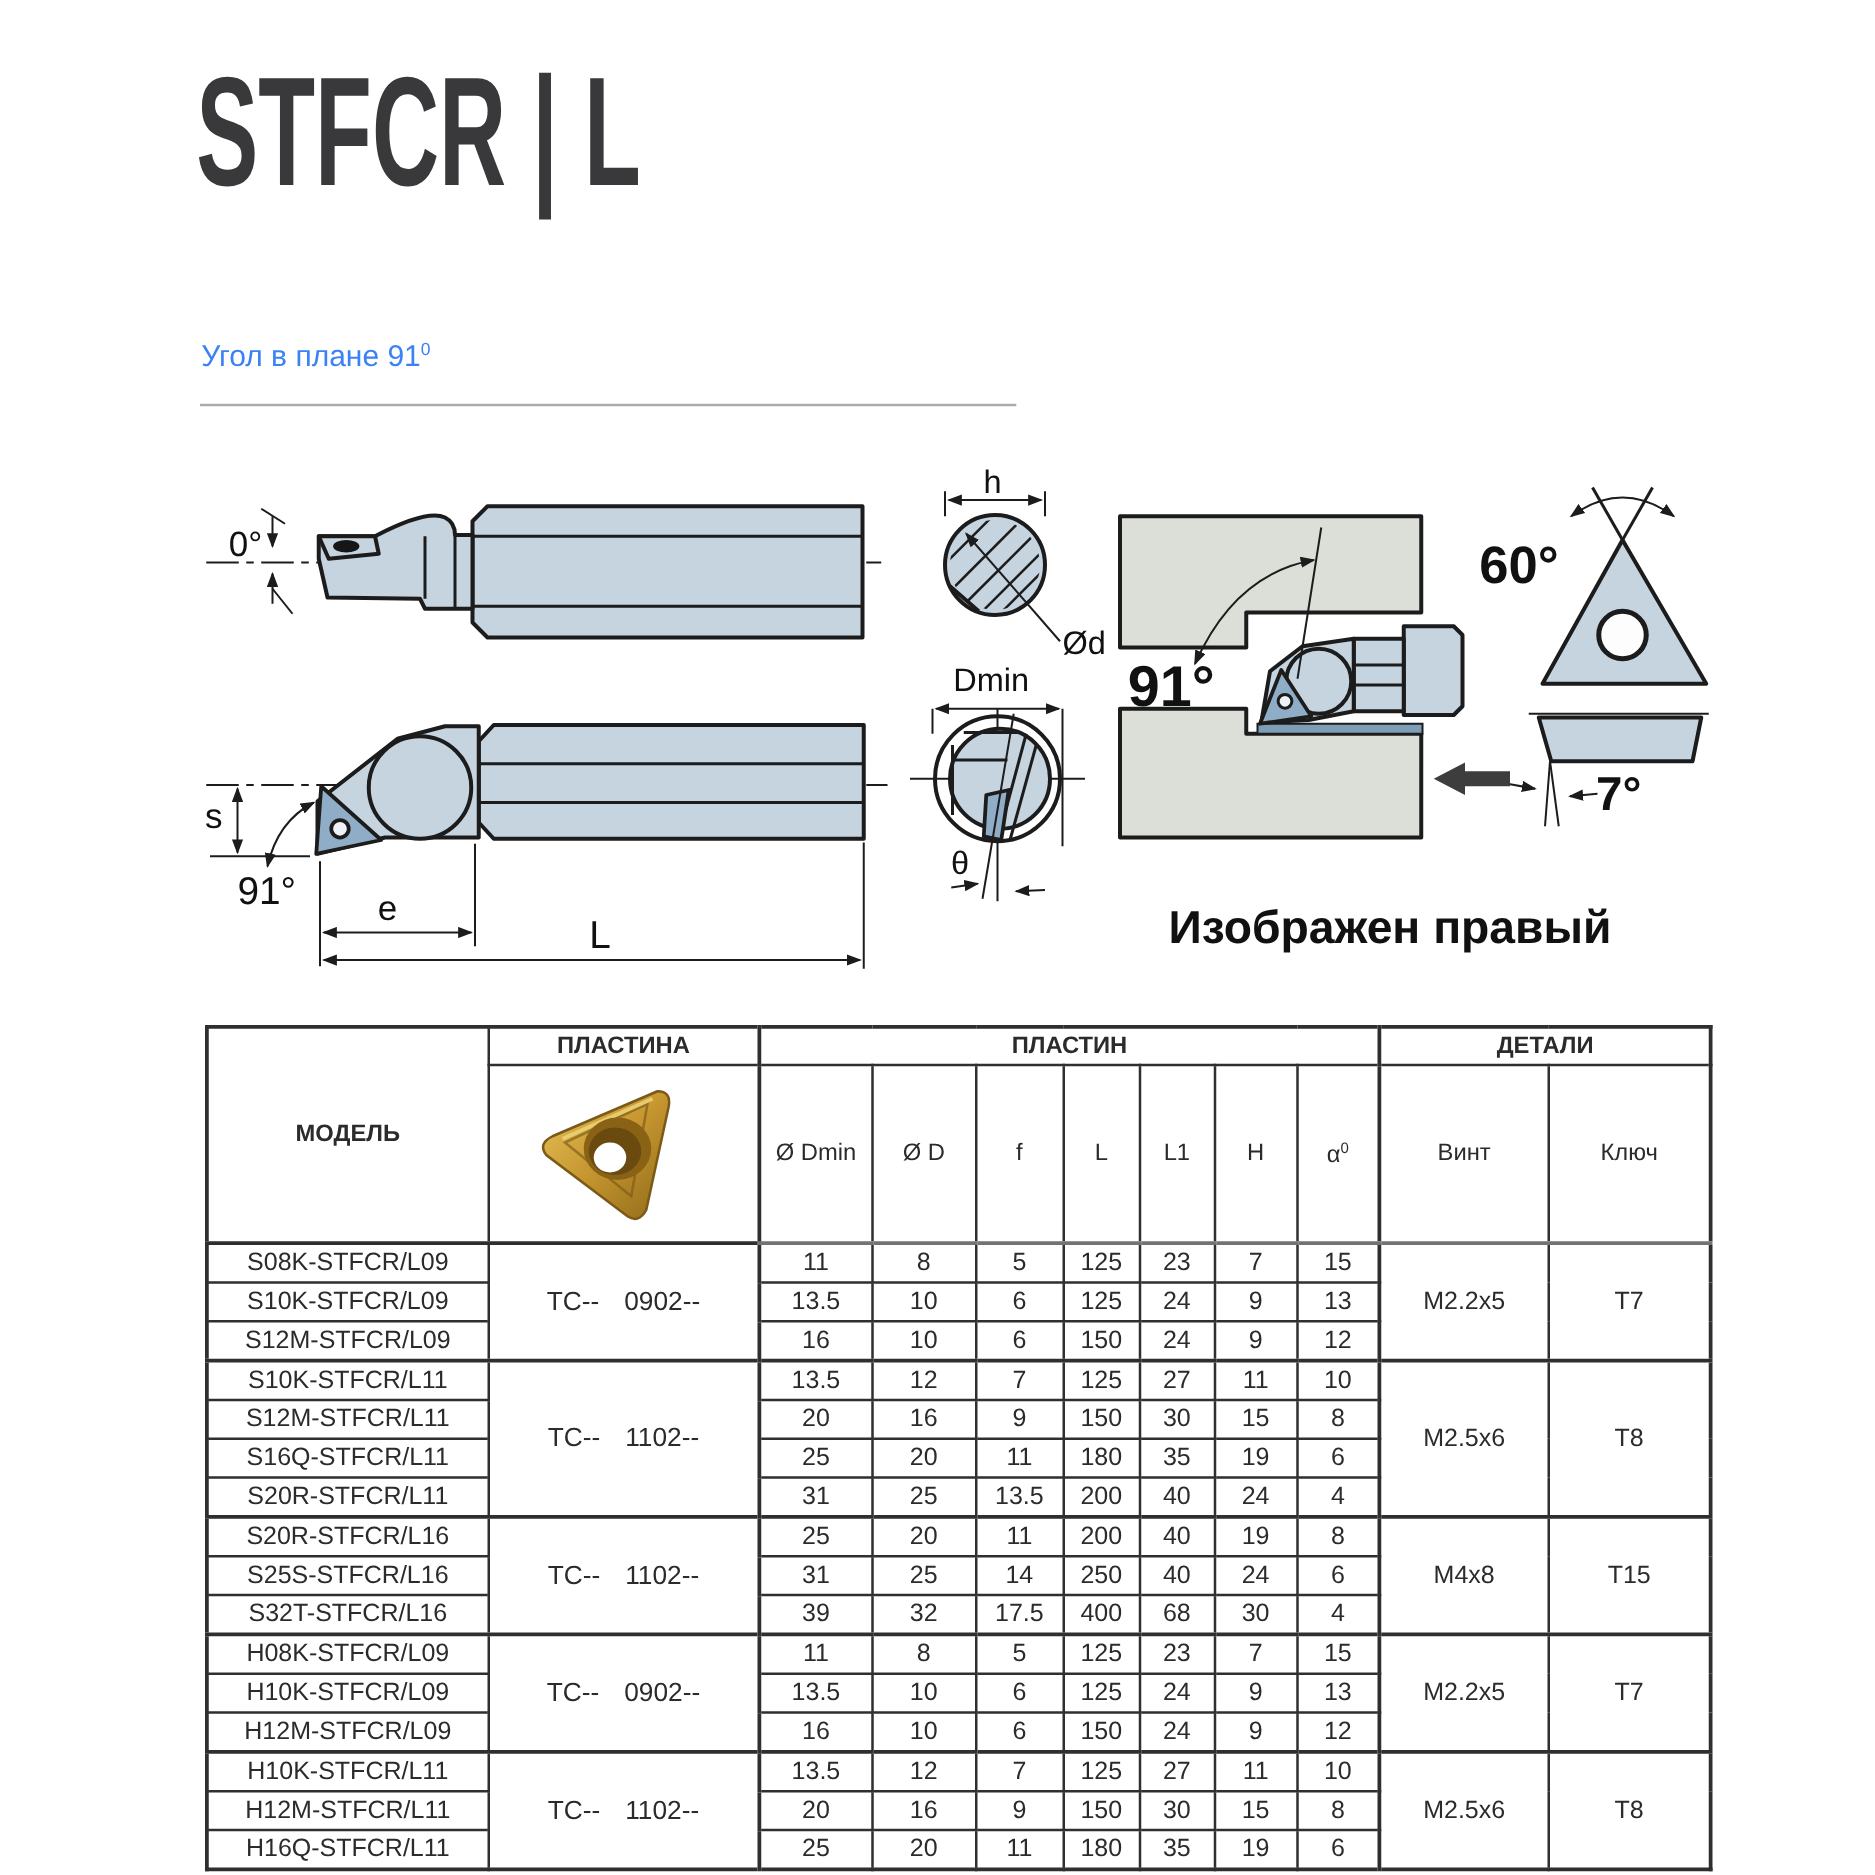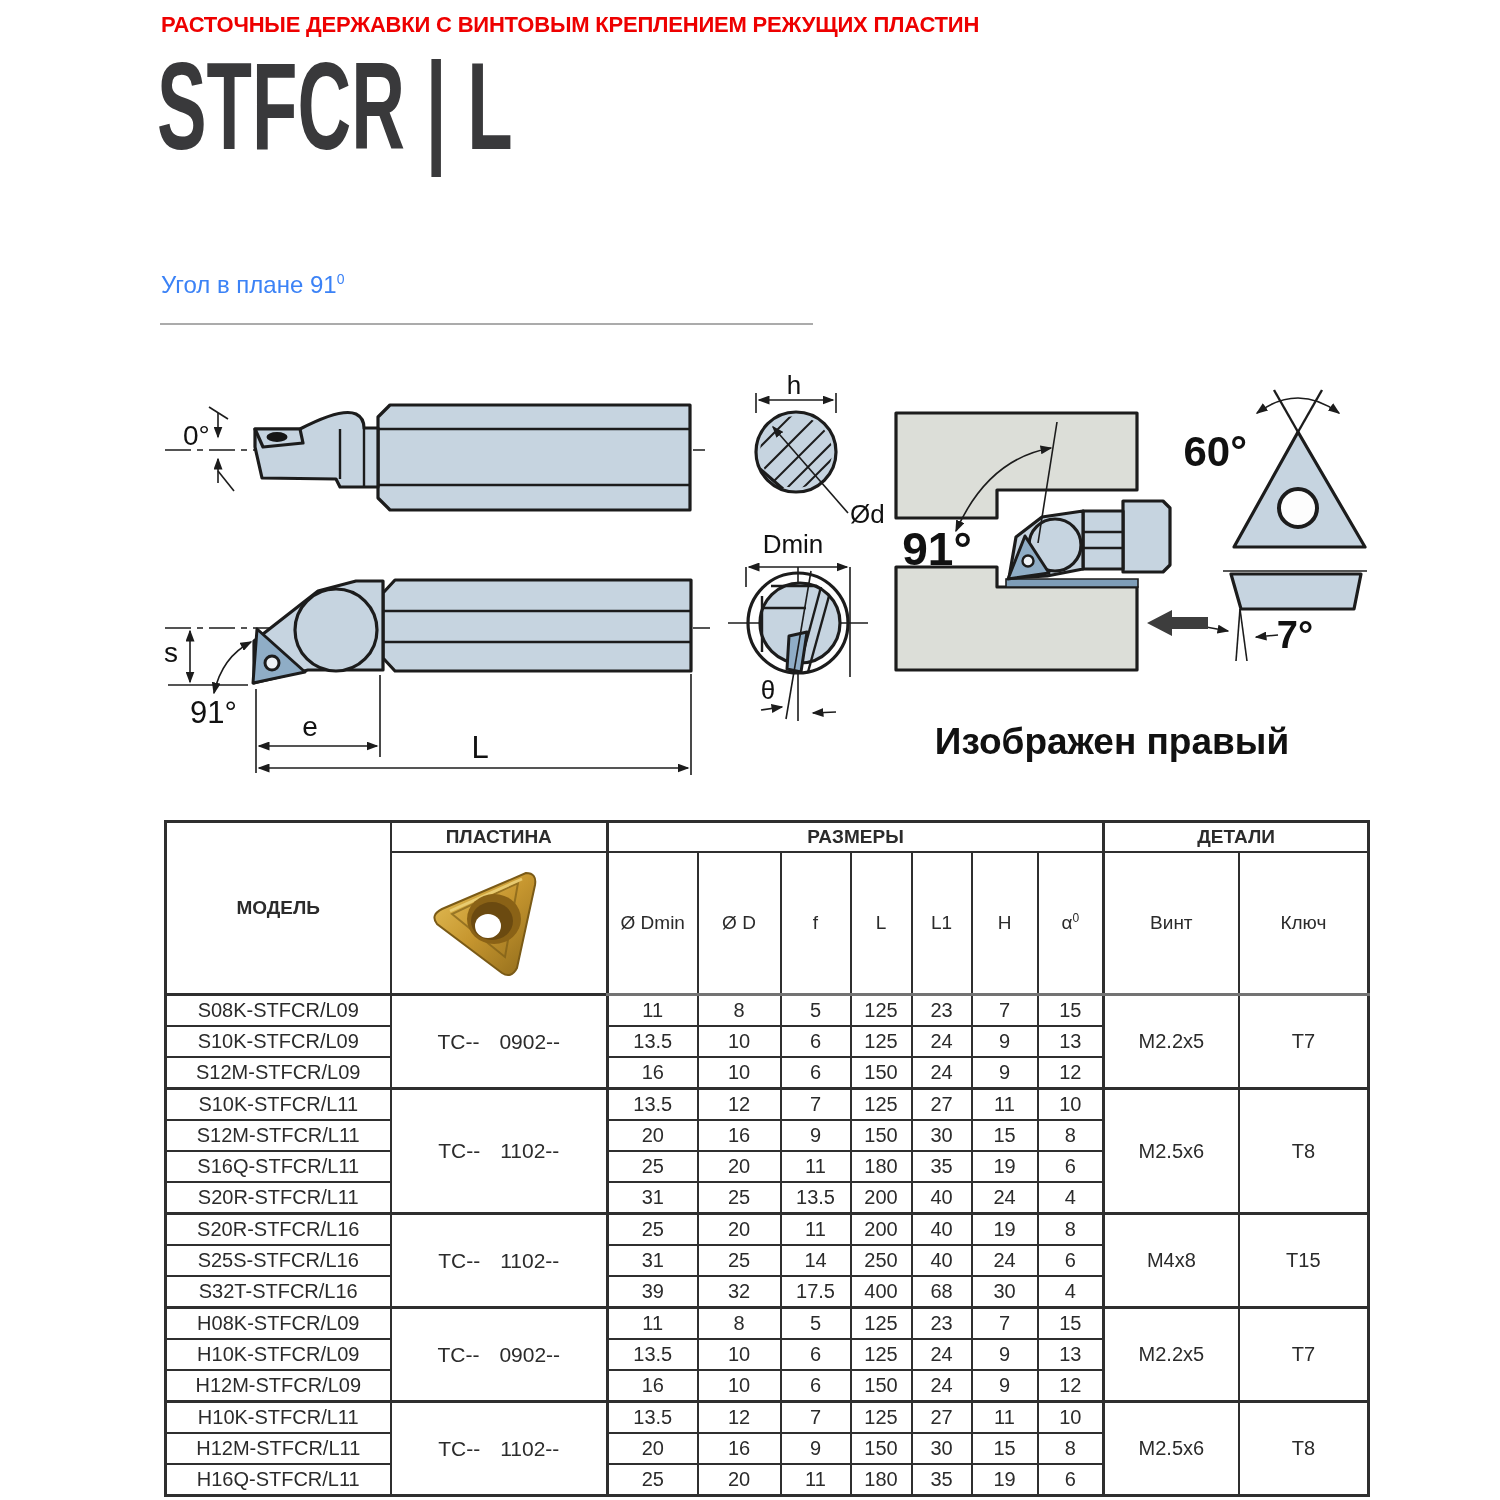--- a/index.html
+++ b/index.html
@@ -42,21 +42,20 @@
   .bL{border-left:3px solid #2f2f2f !important;}
   tr.gs td{border-top:3px solid #2f2f2f;}
   .plate-val{display:flex;justify-content:center;gap:20px;font-size:21px;}
   .photo-wrap{display:flex;align-items:center;justify-content:center;height:100%;}
 </style>
 </head>
 <body>
 
 <div class="page">
 
-  <div class="eyebrow">РАСТОЧНЫЕ ДЕРЖАВКИ С ВИНТОВЫМ КРЕПЛЕНИЕМ РЕЖУЩИХ ПЛАСТИН</div>
   <h1 class="title">STFCR | L</h1>
   <div class="subtitle"><span>Угол в плане 91</span><sup>0</sup></div>
   <div class="rule"></div>
 
   <svg class="diagram" viewBox="0 0 1240 425" xmlns="http://www.w3.org/2000/svg">
     <defs>
       <marker id="ah" markerWidth="12" markerHeight="9" refX="10.5" refY="4.5" orient="auto-start-reverse" markerUnits="userSpaceOnUse">
         <path d="M0 0 L12 4.5 L0 9 Z" fill="#1c1c1c"></path>
       </marker>
       <clipPath id="hclip">
@@ -196,21 +195,21 @@
       <col style="width:60px">
         <col style="width:66px">
         <col style="width:66px">
       <col style="width:135px">
         <col style="width:130px">
     </colgroup>
     <thead>
       <tr class="hr1">
         <th class="group-h" rowspan="3">МОДЕЛЬ</th>
         <th class="group-h">ПЛАСТИНА</th>
-        <th class="group-h bL" colspan="7" rowspan="2">РАЗМЕРЫ</th>
+        <th class="group-h bL" colspan="7" rowspan="2">ПЛАСТИН</th>
         <th class="group-h bL" colspan="2" rowspan="2">ДЕТАЛИ</th>
       </tr>
       <tr class="hr2">
         <th class="photo-cell" rowspan="2">
           <div class="photo-wrap">
             <svg width="170" height="140" viewBox="0 0 170 140">
               <defs>
                 <linearGradient id="gold" x1="0" y1="0" x2="1" y2="1">
                   <stop offset="0" stop-color="#e8c45c"></stop>
                   <stop offset="0.5" stop-color="#c6962f"></stop>

